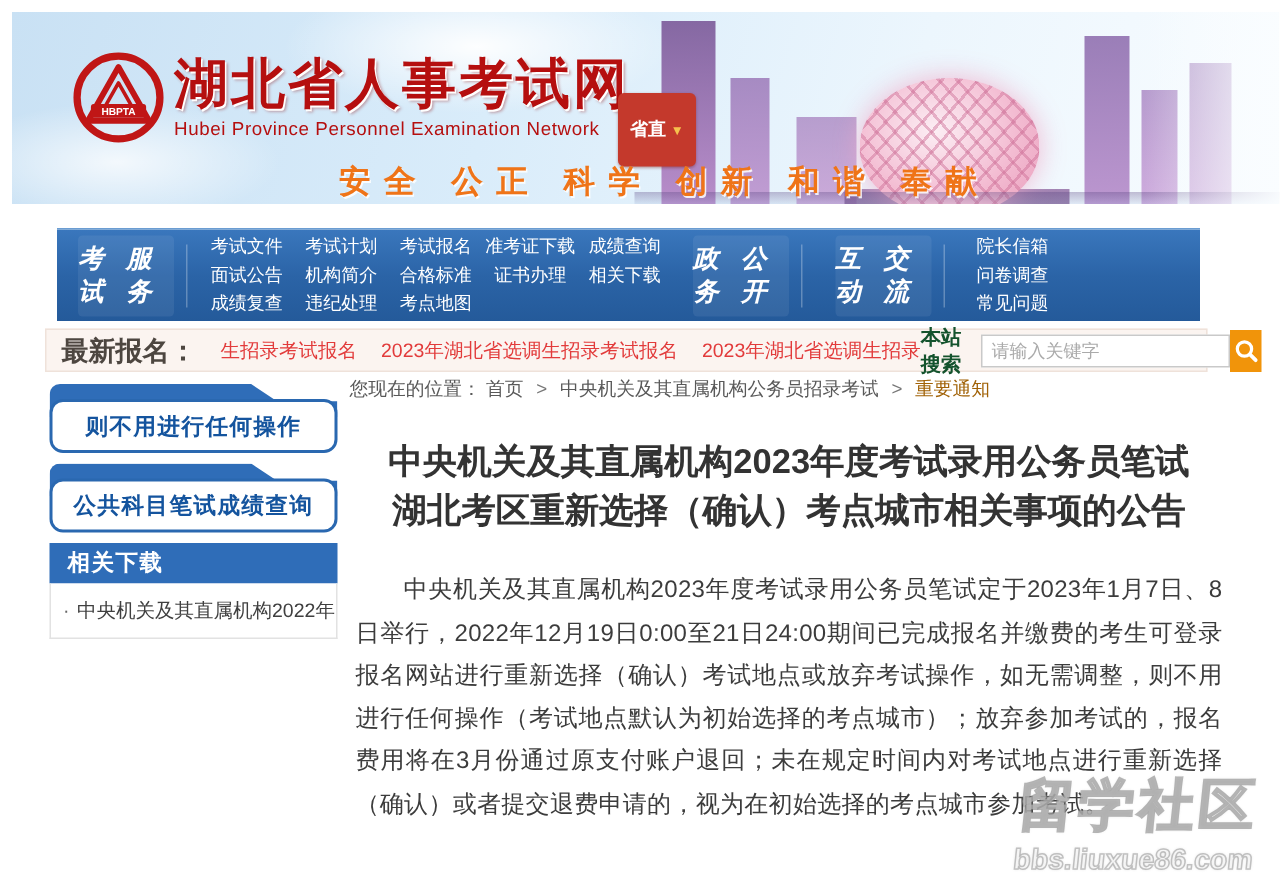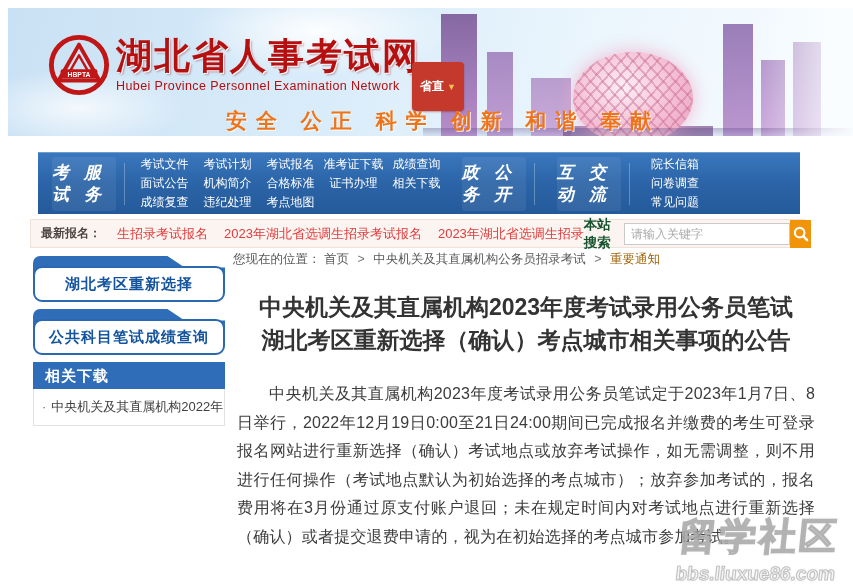--- a/index.html
+++ b/index.html
@@ -56,21 +56,21 @@
   .nav-row { display:flex; }
   .nav-link { font-size:12px; line-height:17px; color:#fff; text-align:center; cursor:pointer; white-space:nowrap; }
   .g1 .nav-link { width:63px; }
   .g2 .nav-link { width:60px; }
   .g3 .nav-link { width:74px; }
   .nav-gap { width:14px; flex:none; }
 
   
   .ticker { position:absolute; left:30px; top:219px; width:775px; height:29px;
     background:#fbf4f0; border:1px solid #efe2da; display:flex; align-items:center; padding:0 10px; }
-  .ticker-label { font-size:12px; font-weight:bold; color:#4d4640; flex:none; }
+  .ticker-label { font-size:18px; font-weight:bold; color:#4d4640; flex:none; }
   .ticker-link { font-size:13px; color:#e23b3b; margin-left:16px; cursor:pointer; white-space:nowrap; }
   .search-wrap { margin-left:auto; display:flex; align-items:center; }
   .search-label { font-size:13.5px; font-weight:bold; color:#14532d; margin-right:10px; cursor:pointer; }
   .search-input { width:166px; height:22px; border:1px solid #c9c9c9; font-size:12px; padding:0 6px; color:#444; outline:none; }
   .search-input::placeholder { color:#aaa; }
   .search-btn { width:38px; height:28px; background:#f1940a; border:none; display:flex; align-items:center; justify-content:center; cursor:pointer; }
 
   
   .breadcrumb { position:absolute; left:233px; top:251px; font-size:12.5px; color:#595959; }
   .breadcrumb span { cursor:default; }
@@ -225,21 +225,21 @@
     <span class="bc-link">首页</span>
     <span class="bc-sep">&gt;</span>
     <span class="bc-link">中央机关及其直属机构公务员招录考试</span>
     <span class="bc-sep">&gt;</span>
     <span class="bc-active">重要通知</span>
   </div>
 
   <div class="sidebar">
     <div class="side-btn">
       <div class="tab"></div>
-      <div class="face">湖北考区重新选择</div>
+      <div class="face">则不用进行任何操作</div>
     </div>
     <div class="side-btn">
       <div class="tab"></div>
       <div class="face">公共科目笔试成绩查询</div>
     </div>
     <div class="panel">
       <div class="panel-header">相关下载</div>
       <div class="panel-body">
         <div class="panel-item">
           <span class="dot">·</span><span>中央机关及其直属机构2022年...</span>

